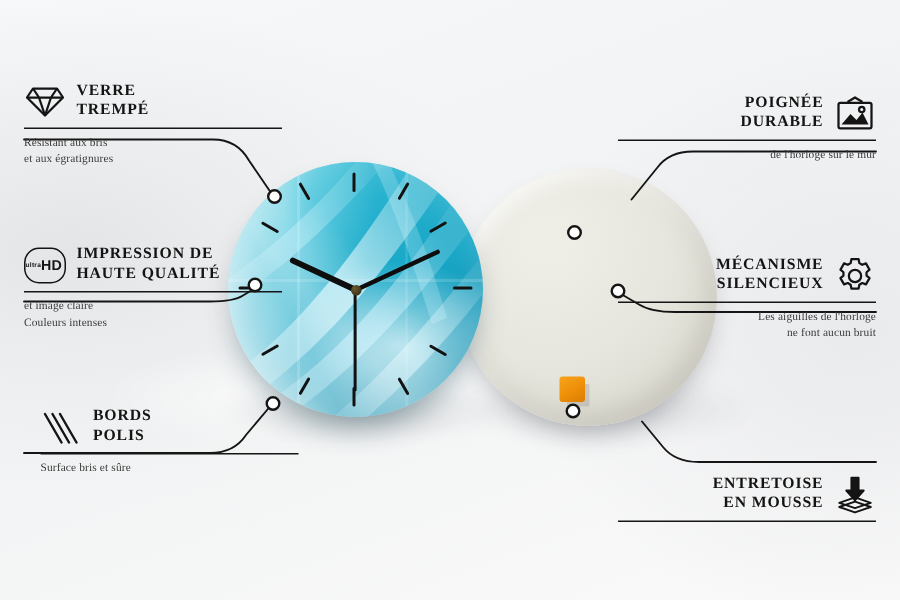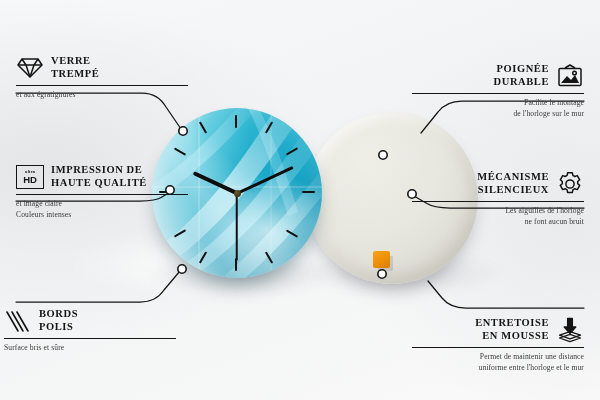--- a/index.html
+++ b/index.html
@@ -83,22 +83,22 @@
     font-family:"Liberation Serif", serif;
     font-size:10.5px;font-weight:700;letter-spacing:.055em;
     color:#141414;line-height:1.22;text-transform:uppercase;
   }
   .feat-rule{height:1px;background:#151515;margin:3px 0 4px;}
   .feat-sub{
     font-family:"Liberation Serif", serif;
     font-size:7.6px;color:#3a3a3a;line-height:1.42;letter-spacing:.012em;
   }
   .hd-box{
-    width:26px;height:22px;border:1.6px solid #141414;border-radius:0;
-    display:flex;flex-direction:column;align-items:center;justify-content:center;line-height:1;
+    width:26px;height:22px;border:1.6px solid #141414;border-radius:10px;
+    display:flex;flex-direction:row;align-items:center;justify-content:flex-start;line-height:1;
   }
   .hd-ultra{font-size:4.4px;font-weight:700;letter-spacing:.04em;color:#141414;font-family:"Liberation Sans",sans-serif;}
   .hd-hd{font-size:9.5px;font-weight:700;color:#141414;font-family:"Liberation Sans",sans-serif;margin-top:.5px;}
 </style>
 </head>
 <body>
 
 <div id="stage">
 
   <div class="haze"></div>
@@ -188,20 +188,21 @@
           <path d="M1,8 H25 M5,2 L9,8 L13,20 M21,2 L17,8 L13,20"></path>
         </svg>
       </span>
       <div class="feat-title">
         <div>VERRE</div>
         <div>TREMPÉ</div>
       </div>
     </div>
     <div class="feat-rule"></div>
     <div class="feat-sub">
+      <div>Résistant aux bris</div>
       <div>et aux égratignures</div>
     </div>
   </div>
 
   <div class="feat left" style="left:16px;top:163px;">
     <div class="feat-head">
       <span class="feat-icon">
         <span class="hd-box">
           <span class="hd-ultra">ultra</span>
           <span class="hd-hd">HD</span>
@@ -212,21 +213,21 @@
         <div>HAUTE QUALITÉ</div>
       </div>
     </div>
     <div class="feat-rule"></div>
     <div class="feat-sub">
       <div>et image claire</div>
       <div>Couleurs intenses</div>
     </div>
   </div>
 
-  <div class="feat left" style="left:4px;top:271px;margin-top:36px;">
+  <div class="feat left" style="left:27px;top:271px;">
     <div class="feat-head">
       <span class="feat-icon">
         <svg width="26" height="22" viewBox="0 0 26 22" fill="none" stroke="#141414" stroke-width="1.6" stroke-linecap="round">
           <path d="M2,2 L13,21"></path>
             <path d="M7,2 L18,21"></path>
             <path d="M12,2 L23,21"></path>
         </svg>
       </span>
       <div class="feat-title">
         <div>BORDS</div>
@@ -249,21 +250,20 @@
           <circle cx="18.5" cy="9" r="1.8"></circle>
         </svg>
       </span>
       <div class="feat-title">
         <div>POIGNÉE</div>
         <div>DURABLE</div>
       </div>
     </div>
     <div class="feat-rule"></div>
     <div class="feat-sub">
-      <div>Facilite le montage</div>
       <div>de l'horloge sur le mur</div>
     </div>
   </div>
 
   <div class="feat right" style="left:412px;top:170px;">
     <div class="feat-head">
       <span class="feat-icon">
         <svg width="26" height="26" viewBox="0 0 26 26" fill="none" stroke="#141414" stroke-width="1.5" stroke-linejoin="round">
           <path d="M10.6,1.8 h4.8 l.5,2.6 1.9,1.1 2.5-.9 2.4,4.2 -2,1.7 0,2.2 2,1.7 -2.4,4.2 -2.5-.9 -1.9,1.1 -.5,2.6 h-4.8 l-.5-2.6 -1.9-1.1 -2.5,.9 -2.4-4.2 2-1.7 0-2.2 -2-1.7 2.4-4.2 2.5,.9 1.9-1.1 Z"></path>
           <circle cx="13" cy="13" r="4.1"></circle>
@@ -289,19 +289,15 @@
           <path d="M13,17.4 L23.5,21 L13,24.6 L2.5,21 Z" fill="none"></path>
           <path d="M13,14.6 L23.5,18.2 L13,21.8 L2.5,18.2 Z" fill="none"></path>
         </svg>
       </span>
       <div class="feat-title">
         <div>ENTRETOISE</div>
         <div>EN MOUSSE</div>
       </div>
     </div>
     <div class="feat-rule"></div>
-    <div class="feat-sub">
-      <div>Permet de maintenir une distance</div>
-      <div>uniforme entre l'horloge et le mur</div>
-    </div>
   </div>
 
 </div>
 
 </body></html>

